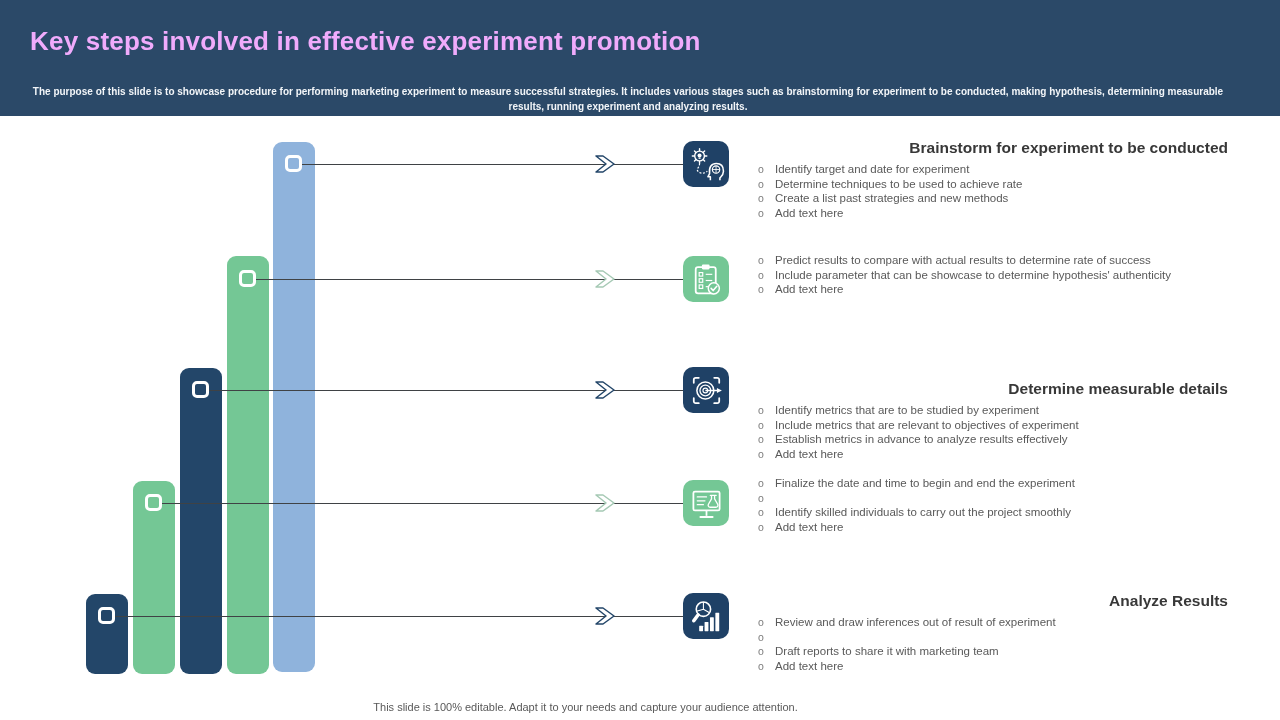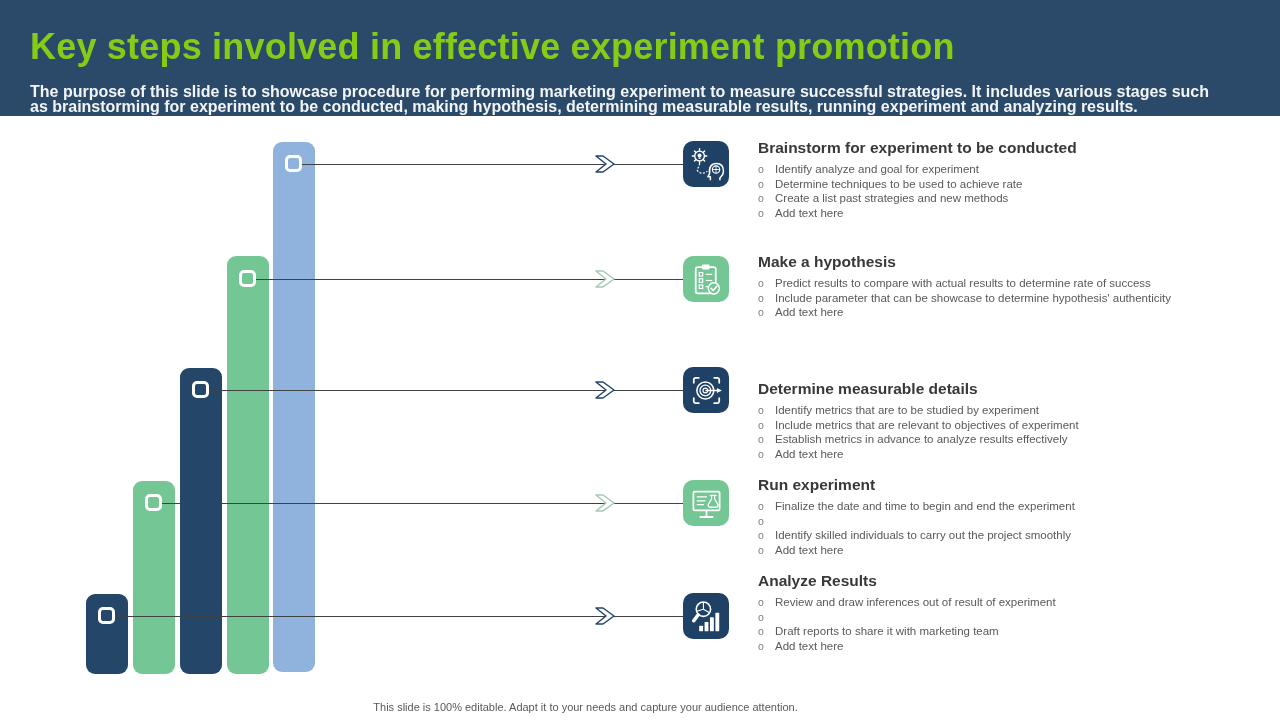--- a/index.html
+++ b/index.html
@@ -1,38 +1,38 @@
 <!DOCTYPE html>
 <html><head>
 <meta charset="utf-8">
 <style>
   html,body{margin:0;padding:0;background:#e8e8e8;}
   .slide{position:relative;width:1280px;height:720px;background:#ffffff;overflow:hidden;
          font-family:"Liberation Sans",sans-serif;}
   
   .header{position:absolute;left:0;top:0;width:1280px;height:116px;background:#2b4968;}
-  .title{position:absolute;left:30px;top:26px;font-size:36px;font-weight:bold;color:#84cc16;letter-spacing:.2px;white-space:nowrap;}
-  .subtitle{position:absolute;left:30px;top:84px;width:1196px;font-size:16px;line-height:15px;color:#f2f5f8;font-weight:bold;}
+  .title{position:absolute;left:30px;top:26px;font-size:26px;font-weight:bold;color:#f0abfc;letter-spacing:.2px;white-space:nowrap;}
+  .subtitle{position:absolute;left:30px;top:84px;width:1196px;font-size:10px;line-height:15px;color:#f2f5f8;font-weight:bold;text-align:center;}
   
   .bar{position:absolute;width:42px;border-radius:9px;}
   .bar.navy{background:#234669;}
   .bar.green{background:#74c795;}
   .bar.lblue{background:#8fb3dc;}
   
   .cline{position:absolute;height:1px;background:#3f4245;}
   .marker{position:absolute;width:17px;height:17px;box-sizing:border-box;border:3px solid #ffffff;border-radius:5px;}
   .chev{position:absolute;width:22px;height:18px;}
   
   .tile{position:absolute;left:683px;width:46px;height:46px;border-radius:10px;display:flex;align-items:center;justify-content:center;}
   .tile.navy{background:#1f4166;}
   .tile.green{background:#74c795;}
   .tile svg{width:37px;height:37px;display:block;}
   
   .step{position:absolute;left:758px;width:470px;}
-  .step h3{margin:0 0 5px 0;font-size:15.5px;font-weight:bold;color:#383838;}
+  .step h3{margin:0 0 5px 0;font-size:15.5px;font-weight:bold;color:#383838;text-align:right;}
   .bullet{display:flex;font-size:11.5px;line-height:14.6px;color:#595959;}
   .bullet .o{flex:0 0 17px;color:#7c7c7c;font-size:10.5px;}
   
   .footer{position:absolute;left:0;top:701px;width:1171px;text-align:center;font-size:11px;color:#595959;}
 </style>
 </head>
 <body>
 
 <div class="slide">
 
@@ -156,37 +156,36 @@
         <rect x="28.5" y="25" width="5" height="18" rx="0.6"></rect>
         <rect x="35.5" y="19" width="5" height="24" rx="0.6"></rect>
       </g>
     </svg>
   </div>
 
   <div class="step" style="top:139px;">
     <h3>Brainstorm for experiment to be conducted</h3>
     <div class="bullet">
         <span class="o">o</span>
-        <span>Identify analyze and goal for experiment</span>
+        <span>Identify target and date for experiment</span>
       </div>
     <div class="bullet">
         <span class="o">o</span>
         <span>Determine techniques to be used to achieve rate</span>
       </div>
     <div class="bullet">
         <span class="o">o</span>
         <span>Create a list past strategies and new methods</span>
       </div>
     <div class="bullet">
         <span class="o">o</span>
         <span>Add text here</span>
       </div>
   </div>
   <div class="step" style="top:253px;">
-    <h3>Make a hypothesis</h3>
     <div class="bullet">
         <span class="o">o</span>
         <span>Predict results to compare with actual results to determine rate of success</span>
       </div>
     <div class="bullet">
         <span class="o">o</span>
         <span>Include parameter that can be showcase to determine hypothesis' authenticity</span>
       </div>
     <div class="bullet">
         <span class="o">o</span>
@@ -206,38 +205,37 @@
     <div class="bullet">
         <span class="o">o</span>
         <span>Establish metrics in advance to analyze results effectively</span>
       </div>
     <div class="bullet">
         <span class="o">o</span>
         <span>Add text here</span>
       </div>
   </div>
   <div class="step" style="top:476px;">
-    <h3>Run experiment</h3>
     <div class="bullet">
         <span class="o">o</span>
         <span>Finalize the date and time to begin and end the experiment</span>
       </div>
     <div class="bullet">
         <span class="o">o</span>
       </div>
     <div class="bullet">
         <span class="o">o</span>
         <span>Identify skilled individuals to carry out the project smoothly</span>
       </div>
     <div class="bullet">
         <span class="o">o</span>
         <span>Add text here</span>
       </div>
   </div>
-  <div class="step" style="top:572px;">
+  <div class="step" style="top:592px;">
     <h3>Analyze Results</h3>
     <div class="bullet">
         <span class="o">o</span>
         <span>Review and draw inferences out of result of experiment</span>
       </div>
     <div class="bullet">
         <span class="o">o</span>
       </div>
     <div class="bullet">
         <span class="o">o</span>

